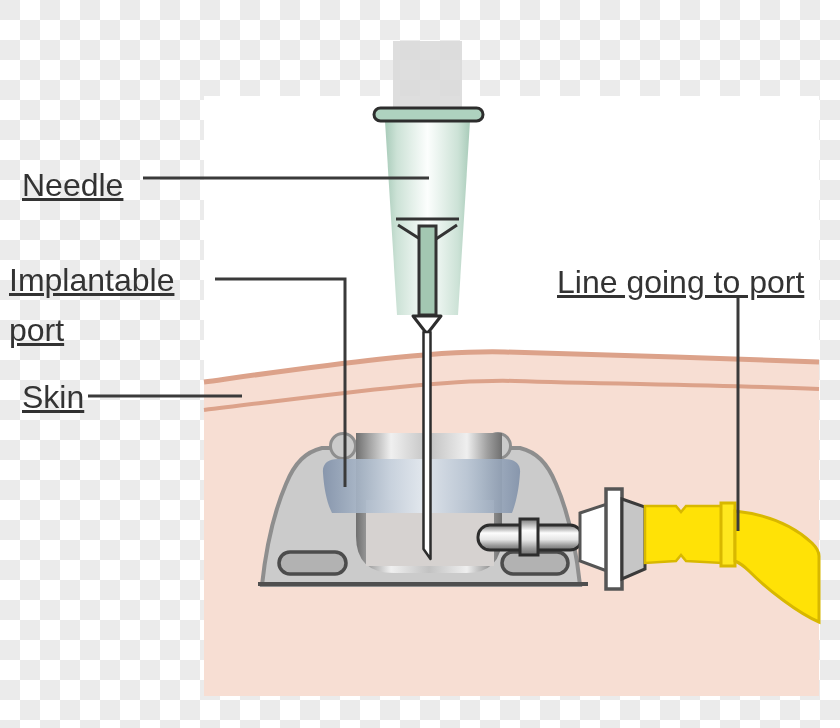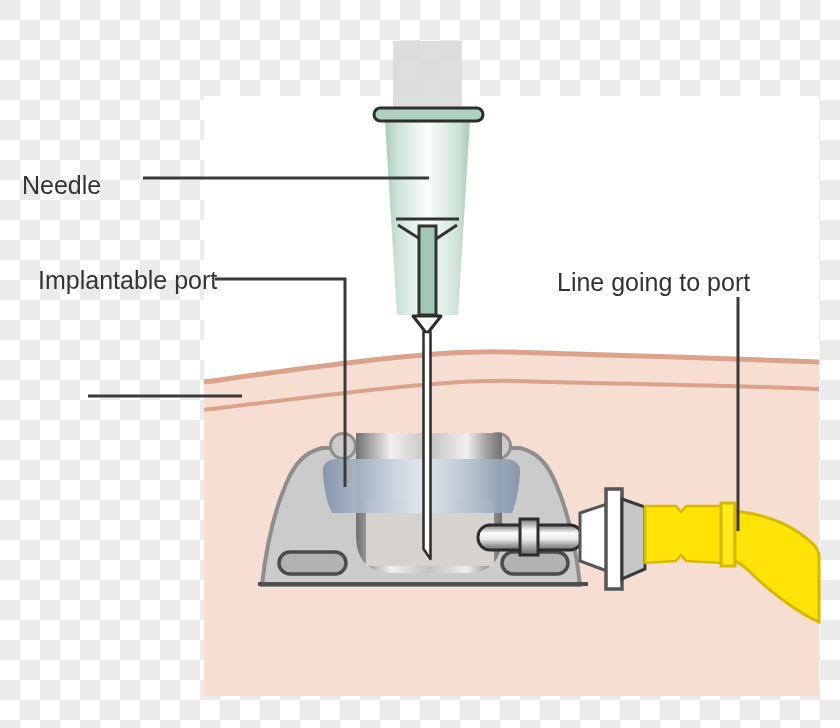--- a/index.html
+++ b/index.html
@@ -10,23 +10,24 @@
   }
   .stage{
     position:relative;width:840px;height:728px;overflow:hidden;
     
     background:repeating-conic-gradient(var(--checker_white,#ffffff) 0% 25%, var(--checker_gray,#ebebeb) 0% 50%) 0 0 / 40px 40px;
   }
   .art{position:absolute;left:0;top:0;}
   .label{
     position:absolute;
     color:var(--label_text,#333333);
-    font-size:25px;
+    font-size:32px;
     line-height:50px;
     white-space:nowrap;
+    text-decoration:underline;
   }
   .label.wrap{white-space:normal;width:215px;}
 </style>
 </head>
 <body>
 
 <div class="stage">
 
   <svg class="art" width="840" height="728" viewBox="0 0 840 728">
     <defs>
@@ -115,18 +116,19 @@
     <g stroke="var(--leader_line,#3a3a3a)" stroke-width="3" fill="none">
       <path d="M143,178 L429,178"></path>
       <path d="M215,279 L345,279 L345,487"></path>
       <path d="M88,396 L242,396"></path>
       <path d="M738,297 L738,531"></path>
     </g>
   </svg>
 
   <div class="label" style="left:22px;top:160px;">Needle</div>
 
-  <div class="label wrap" style="left:38px;top:255px;">Implantable port</div>
+  <div class="label wrap" style="left:9px;top:255px;">Implantable port</div>
 
+  <div class="label" style="left:22px;top:372px;">Skin</div>
 
   <div class="label" style="left:557px;top:257px;">Line going to port</div>
 
 </div>
 
 </body></html>

